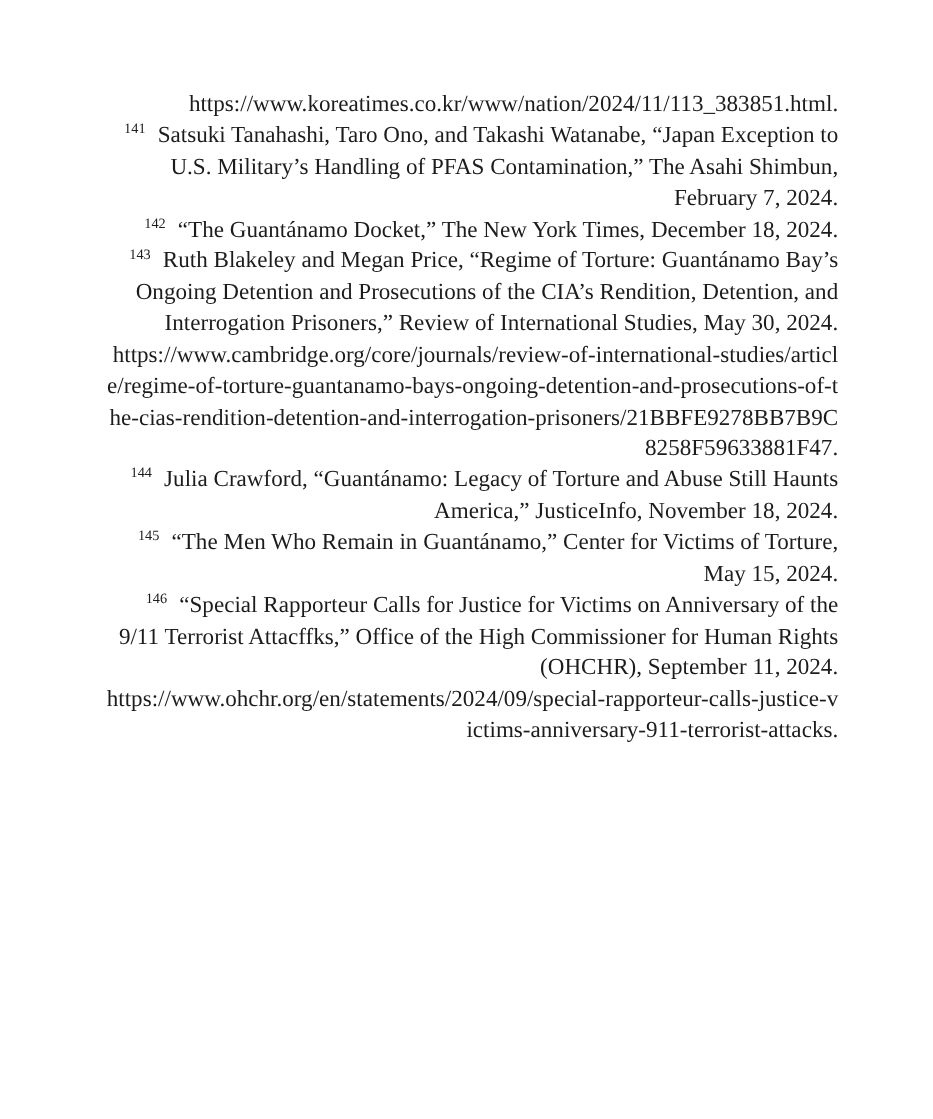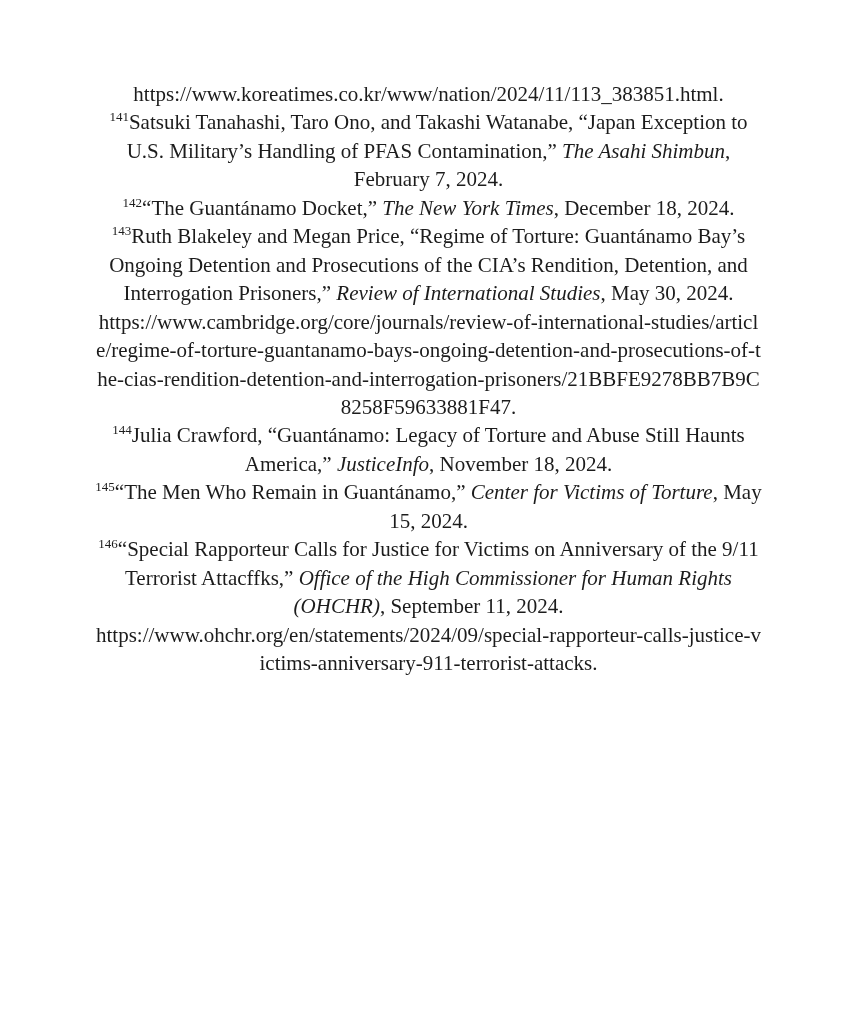--- a/index.html
+++ b/index.html
@@ -16,34 +16,34 @@
   }
   .endnotes {
     position: absolute;
     left: 95px;
     top: 80px;
     width: 667px;
     font-family: "Liberation Serif", "DejaVu Serif", serif;
     font-size: 21px;
     line-height: 28.45px;
     color: #1c1c1c;
-    text-align: center;
+    text-align: right;
   }
   p.note {
     margin: 0;
     padding: 0;
     overflow-wrap: break-word;
   }
   p.note sup {
     font-size: 13px;
     line-height: 0;
     vertical-align: super;
+    margin-right: 11px;
   }
   .src {
-    font-style: italic;
   }
   .url {
     word-break: break-all;
     overflow-wrap: anywhere;
   }
 </style>
 </head>
 <body>
 
 <div class="page">

